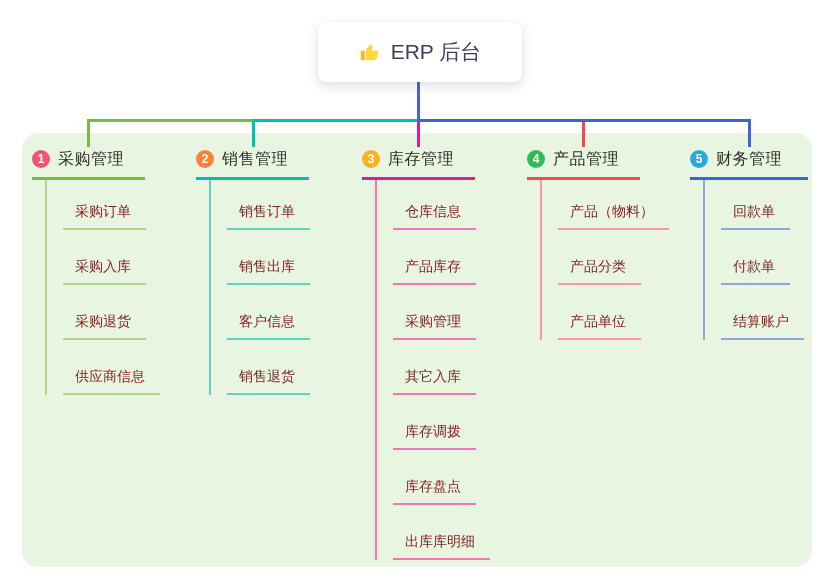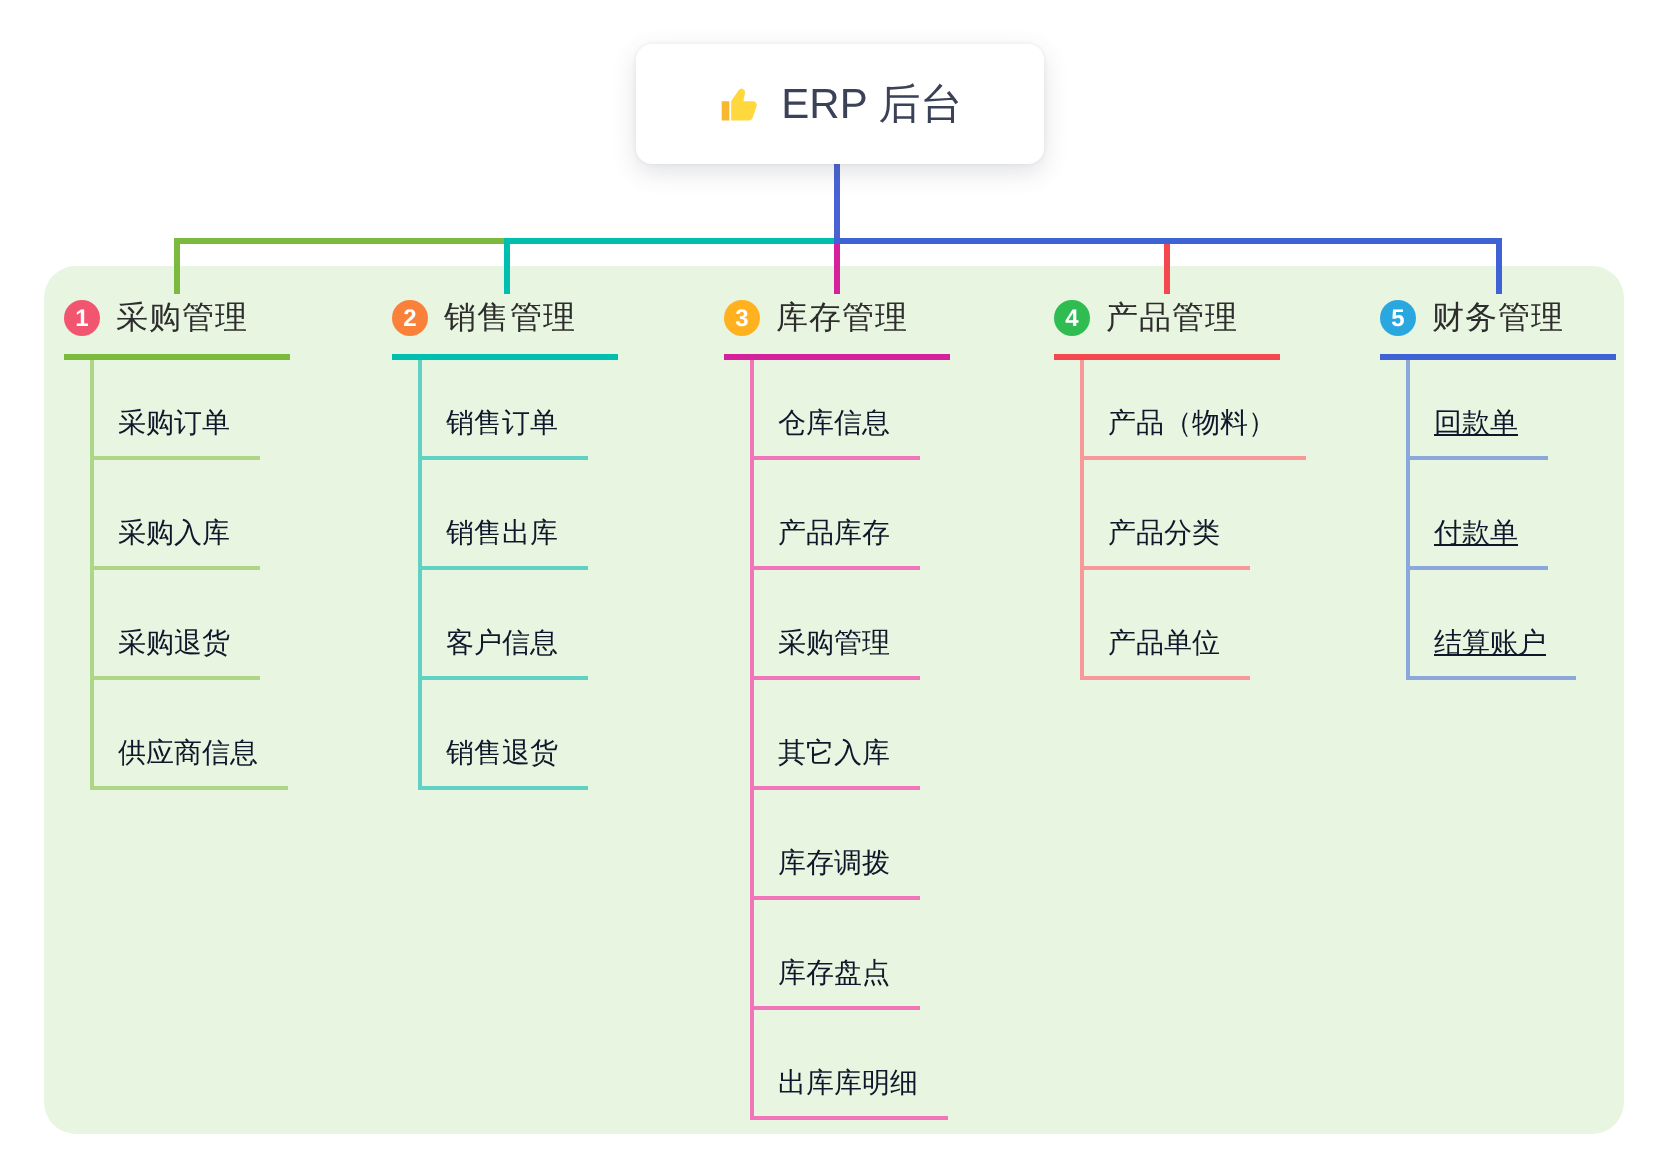--- a/index.html
+++ b/index.html
@@ -23,34 +23,34 @@
   
   .branch { position:absolute; top:148px; width:113px; z-index:2; }
   .branch-head { display:flex; align-items:center; gap:8px; height:22px;
                  padding-bottom:7px; border-bottom:3px solid #000; }
   .badge { width:18px; height:18px; min-width:18px; border-radius:50%; color:#fff;
            font-size:12px; font-weight:bold; display:flex; align-items:center; justify-content:center; }
   .branch-label { font-size:16px; font-weight:500; color:#2d2d2d; letter-spacing:.5px; white-space:nowrap; }
   .children { margin-left:13px; border-left:2px solid #000; }
   .child { height:55px; display:flex; align-items:flex-end; }
   .child:first-child { height:50px; }
-  .child-label { font-size:14px; color:#0f172a; padding:0 15px 7px 12px;
-                 border-bottom:2px solid #000; white-space:nowrap; }
+  .child-label { font-size:14px; color:#7f1d1d; padding:0 15px 7px 12px;
+                 border-bottom:2px solid #000; white-space:nowrap;margin-left:16px; }
 
   
   .b1 .branch-head { border-color:#7cb93f; }  .b1 .badge { background:#f2556f; }
   .b1 .children, .b1 .child-label { border-color:#aed687; }
   .b2 .branch-head { border-color:#00bfae; }  .b2 .badge { background:#f9813a; }
   .b2 .children, .b2 .child-label { border-color:#5fd2c4; }
   .b3 .branch-head { border-color:#d6219c; }  .b3 .badge { background:#ffb11f; }
   .b3 .children, .b3 .child-label { border-color:#f075bb; }
   .b4 .branch-head { border-color:#f4484e; }  .b4 .badge { background:#2fbc50; }
   .b4 .children, .b4 .child-label { border-color:#f7989b; }
   .b5 .branch-head { border-color:#3f63d5; }  .b5 .badge { background:#2ba7e0; }
-  .b5 .children, .b5 .child-label { border-color:#8ca7db;text-decoration:underline; }
+  .b5 .children, .b5 .child-label { border-color:#8ca7db; }
   .b5 { width:118px; }
 </style>
 </head>
 <body>
 
 <div class="stage">
 
   <div class="panel"></div>
 
   <div class="line" style="left:417px; top:82px; width:3px; height:40px; background:#4a63d4;"></div>

